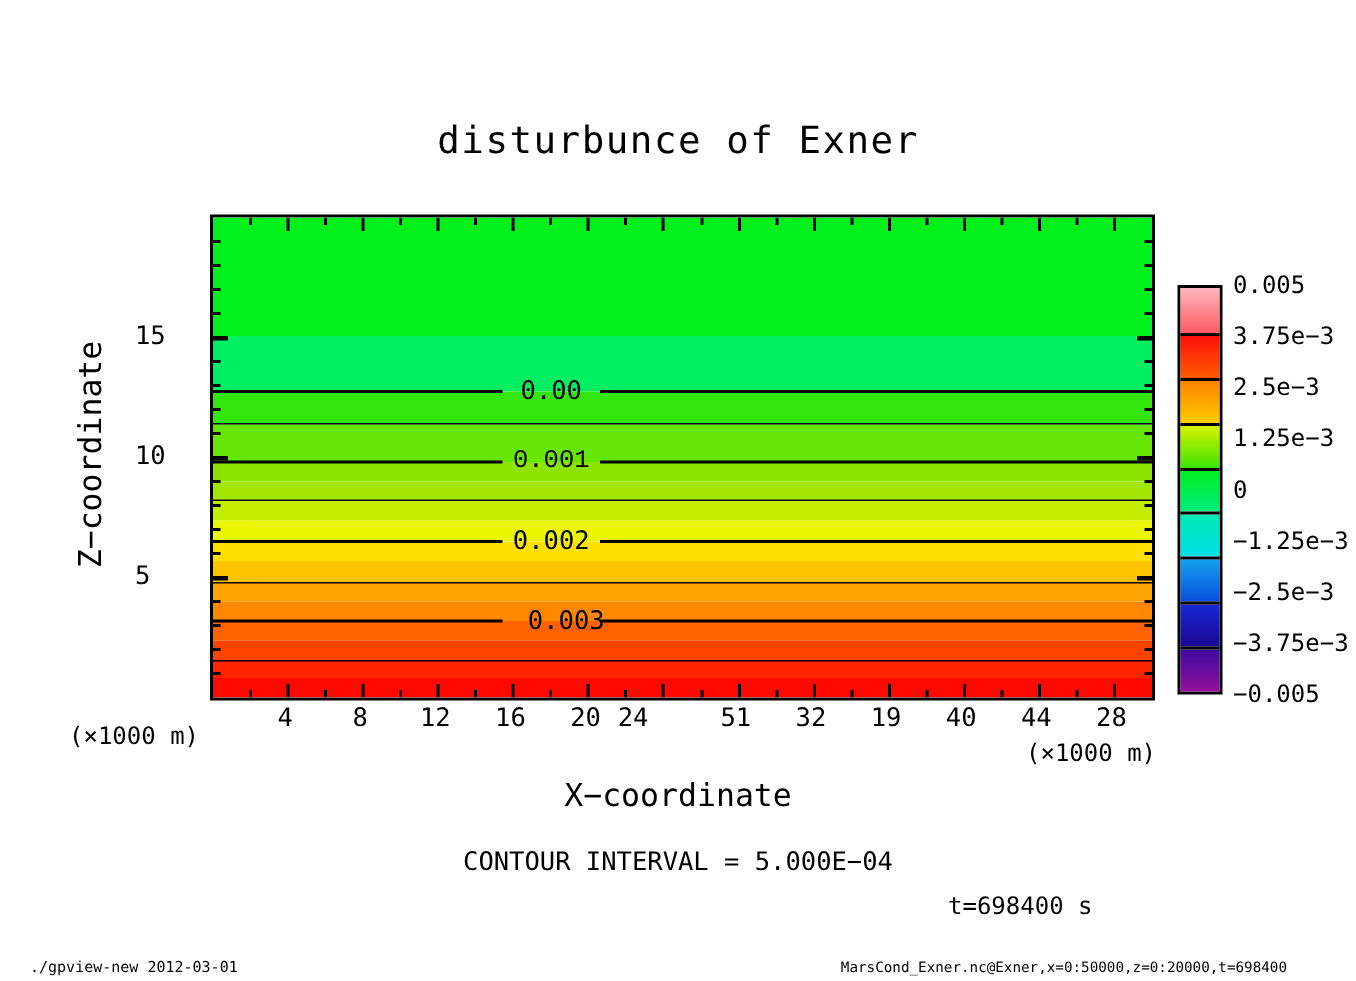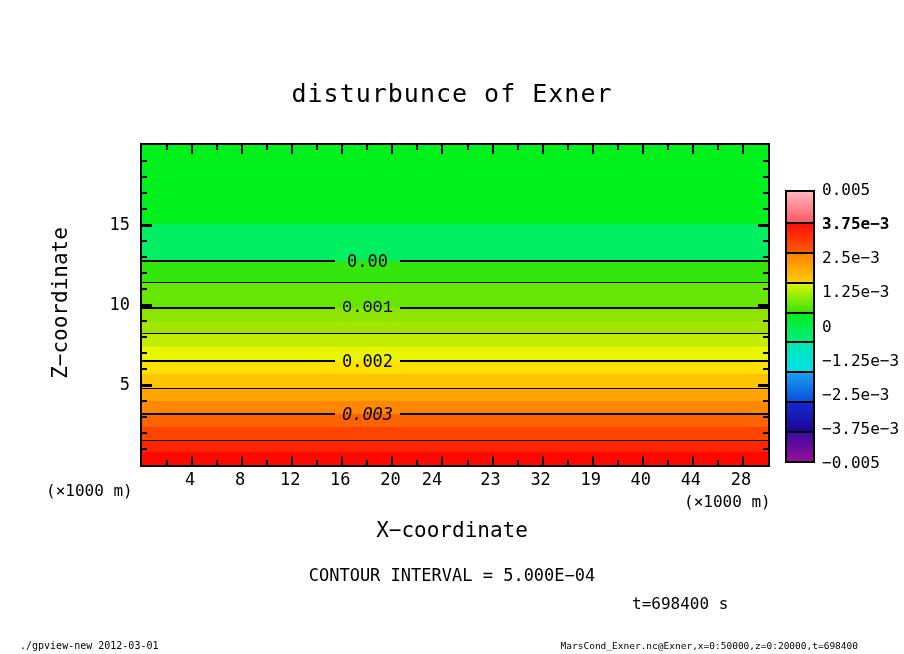--- a/index.html
+++ b/index.html
@@ -10,21 +10,21 @@
   .abs{position:absolute;}
   #title{left:0;top:79px;width:904px;text-align:center;font-size:25px;letter-spacing:1px;}
   #ylabel{left:60px;top:303px;font-size:21px;transform:translate(-50%,-50%) rotate(-90deg);white-space:nowrap;}
   #xlabel{left:0;top:518px;width:904px;text-align:center;font-size:21px;}
   #plot{left:140px;top:143px;width:626px;height:320px;border:2px solid #000;box-sizing:content-box;overflow:hidden;}
   .band{position:absolute;left:0;width:100%;}
   .cline{position:absolute;background:#000;}
   .clabel{position:absolute;font-size:17px;line-height:18px;text-align:center;white-space:nowrap;}
   .tick{position:absolute;background:#000;}
   .xtlab{position:absolute;width:44px;text-align:center;font-size:17px;}
-  .ytlab{position:absolute;width:40px;text-align:right;font-size:17px;}
+  .ytlab{position:absolute;width:40px;text-align:left;font-size:17px;}
   #xunit-left{left:46px;top:481px;font-size:16px;}
   #xunit-right{left:684px;top:492px;font-size:16px;}
   #cbar{left:785px;top:190px;width:26px;border:2px solid #000;}
   .cbcell{width:100%;box-sizing:border-box;}
   .cblab{position:absolute;left:822px;height:18px;line-height:18px;font-size:16px;white-space:nowrap;}
   #cinterval{left:0;top:565px;width:904px;text-align:center;font-size:17px;}
   #ttext{left:632px;top:594px;font-size:16px;}
   #footer-left{left:20px;top:640px;font-size:10px;}
   #footer-right{right:46px;top:640px;font-size:9.5px;}
 </style>
@@ -59,21 +59,21 @@
     <div class="cline" style="left: 0px; width: 193px; top: 162.04px; height: 2px;"></div>
     <div class="cline" style="left: 258px; width: 368px; top: 162.04px; height: 2px;"></div>
     <div class="clabel" style="left: 193px; width: 65px; top: 154.04px; font-family: Liberation Mono, monospace;">0.001</div>
     <div class="cline" style="left: 0px; width: 626px; top: 187.98px; height: 1px;"></div>
     <div class="cline" style="left: 0px; width: 193px; top: 215px; height: 2px;"></div>
     <div class="cline" style="left: 258px; width: 368px; top: 215px; height: 2px;"></div>
     <div class="clabel" style="left: 193px; width: 65px; top: 207px;">0.002</div>
     <div class="cline" style="left: 0px; width: 626px; top: 242.54px; height: 1px;"></div>
     <div class="cline" style="left: 0px; width: 193px; top: 267.96px; height: 2px;"></div>
     <div class="cline" style="left: 258px; width: 368px; top: 267.96px; height: 2px;"></div>
-    <div class="clabel" style="left: 193px; width: 65px; top: 259.96px; font-style: italic;">0.003</div>
+    <div class="clabel" style="left: 203px; width: 65px; top: 259.96px;">0.003</div>
     <div class="cline" style="left: 0px; width: 626px; top: 294.54px; height: 1px;"></div>
     <div class="tick" style="left: 49.08px; width: 2px; height: 9px; top: 0px;"></div>
     <div class="tick" style="left: 49.08px; width: 2px; height: 9px; bottom: 0px;"></div>
     <div class="tick" style="left: 99.16px; width: 2px; height: 9px; top: 0px;"></div>
     <div class="tick" style="left: 99.16px; width: 2px; height: 9px; bottom: 0px;"></div>
     <div class="tick" style="left: 149.24px; width: 2px; height: 9px; top: 0px;"></div>
     <div class="tick" style="left: 149.24px; width: 2px; height: 9px; bottom: 0px;"></div>
     <div class="tick" style="left: 199.32px; width: 2px; height: 9px; top: 0px;"></div>
     <div class="tick" style="left: 199.32px; width: 2px; height: 9px; bottom: 0px;"></div>
     <div class="tick" style="left: 249.4px; width: 2px; height: 9px; top: 0px;"></div>
@@ -177,31 +177,31 @@
 <div class="abs" id="ttext">t=698400 s</div>
 
 <div class="abs" id="footer-left">./gpview-new  2012-03-01</div>
 <div class="abs" id="footer-right">MarsCond_Exner.nc@Exner,x=0:50000,z=0:20000,t=698400</div>
 
 <div class="xtlab abs" style="left: 168.08px; top: 469px;">4</div>
 <div class="xtlab abs" style="left: 218.16px; top: 469px;">8</div>
 <div class="xtlab abs" style="left: 268.24px; top: 469px;">12</div>
 <div class="xtlab abs" style="left: 318.32px; top: 469px;">16</div>
 <div class="xtlab abs" style="left: 368.4px; top: 469px;">20</div>
-<div class="xtlab abs" style="left: 410px; top: 469px;">24</div>
-<div class="xtlab abs" style="left: 468.56px; top: 469px;">23</div>
+<div class="xtlab abs" style="left: 400px; top: 469px;">24</div>
+<div class="xtlab abs" style="left: 468.56px; top: 469px;">51</div>
 <div class="xtlab abs" style="left: 518.64px; top: 469px;">32</div>
 <div class="xtlab abs" style="left: 568.72px; top: 469px;">19</div>
 <div class="xtlab abs" style="left: 618.8px; top: 469px;">40</div>
 <div class="xtlab abs" style="left: 668.88px; top: 469px;">44</div>
 <div class="xtlab abs" style="left: 718.96px; top: 469px;">28</div>
 <div class="ytlab abs" style="left: 90px; top: 374px;">5</div>
 <div class="ytlab abs" style="left: 90px; top: 294px;">10</div>
 <div class="ytlab abs" style="left: 90px; top: 214px;">15</div>
 <div class="cblab abs" style="top: 181px;">0.005</div>
-<div class="cblab abs" style="top: 215.125px; font-weight: bold;">3.75e−3</div>
+<div class="cblab abs" style="top: 215.125px;">3.75e−3</div>
 <div class="cblab abs" style="top: 249.25px;">2.5e−3</div>
 <div class="cblab abs" style="top: 283.375px;">1.25e−3</div>
 <div class="cblab abs" style="top: 317.5px;">0</div>
 <div class="cblab abs" style="top: 351.625px;">−1.25e−3</div>
 <div class="cblab abs" style="top: 385.75px;">−2.5e−3</div>
 <div class="cblab abs" style="top: 419.875px;">−3.75e−3</div>
 <div class="cblab abs" style="top: 454px;">−0.005</div>
 
 </body></html>

